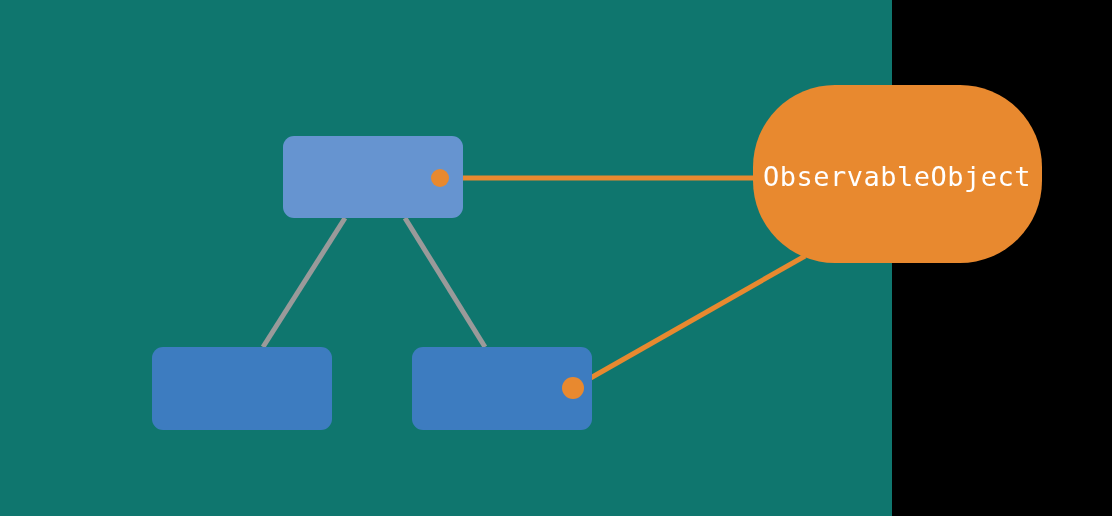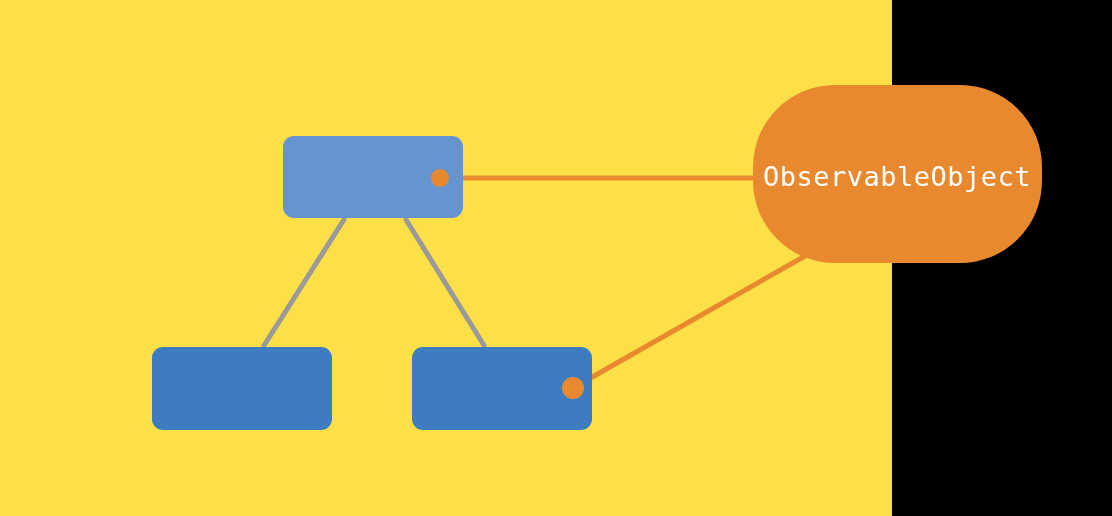--- a/index.html
+++ b/index.html
@@ -34,21 +34,21 @@
     letter-spacing: 0.5px;
     fill: #ffffff;
     dominant-baseline: central;
     text-anchor: middle;
     white-space: pre;
   }
 </style>
 </head>
 <body style="background: rgb(0, 0, 0);">
 
-<div id="canvas" style="background: #fde047; width: 892px; height: 516px;">
+<div id="canvas" style="background: #0f766e; width: 892px; height: 516px;">
   <svg id="graph-svg" viewBox="0 0 1112 516" xmlns="http://www.w3.org/2000/svg">
 
     <g id="edge-layer">
         <line x1="345" y1="218" x2="263" y2="347" stroke="#9A9A9A" stroke-width="5" stroke-linecap="butt"></line>
         <line x1="405" y1="218" x2="485" y2="347" stroke="#9A9A9A" stroke-width="5" stroke-linecap="butt"></line>
         <line x1="440" y1="178" x2="790" y2="178" stroke="#E8892F" stroke-width="5" stroke-linecap="butt"></line>
         <line x1="573" y1="388" x2="805" y2="256" stroke="#E8892F" stroke-width="5" stroke-linecap="butt"></line>
       </g>
     <g id="node-layer">
         <g>

